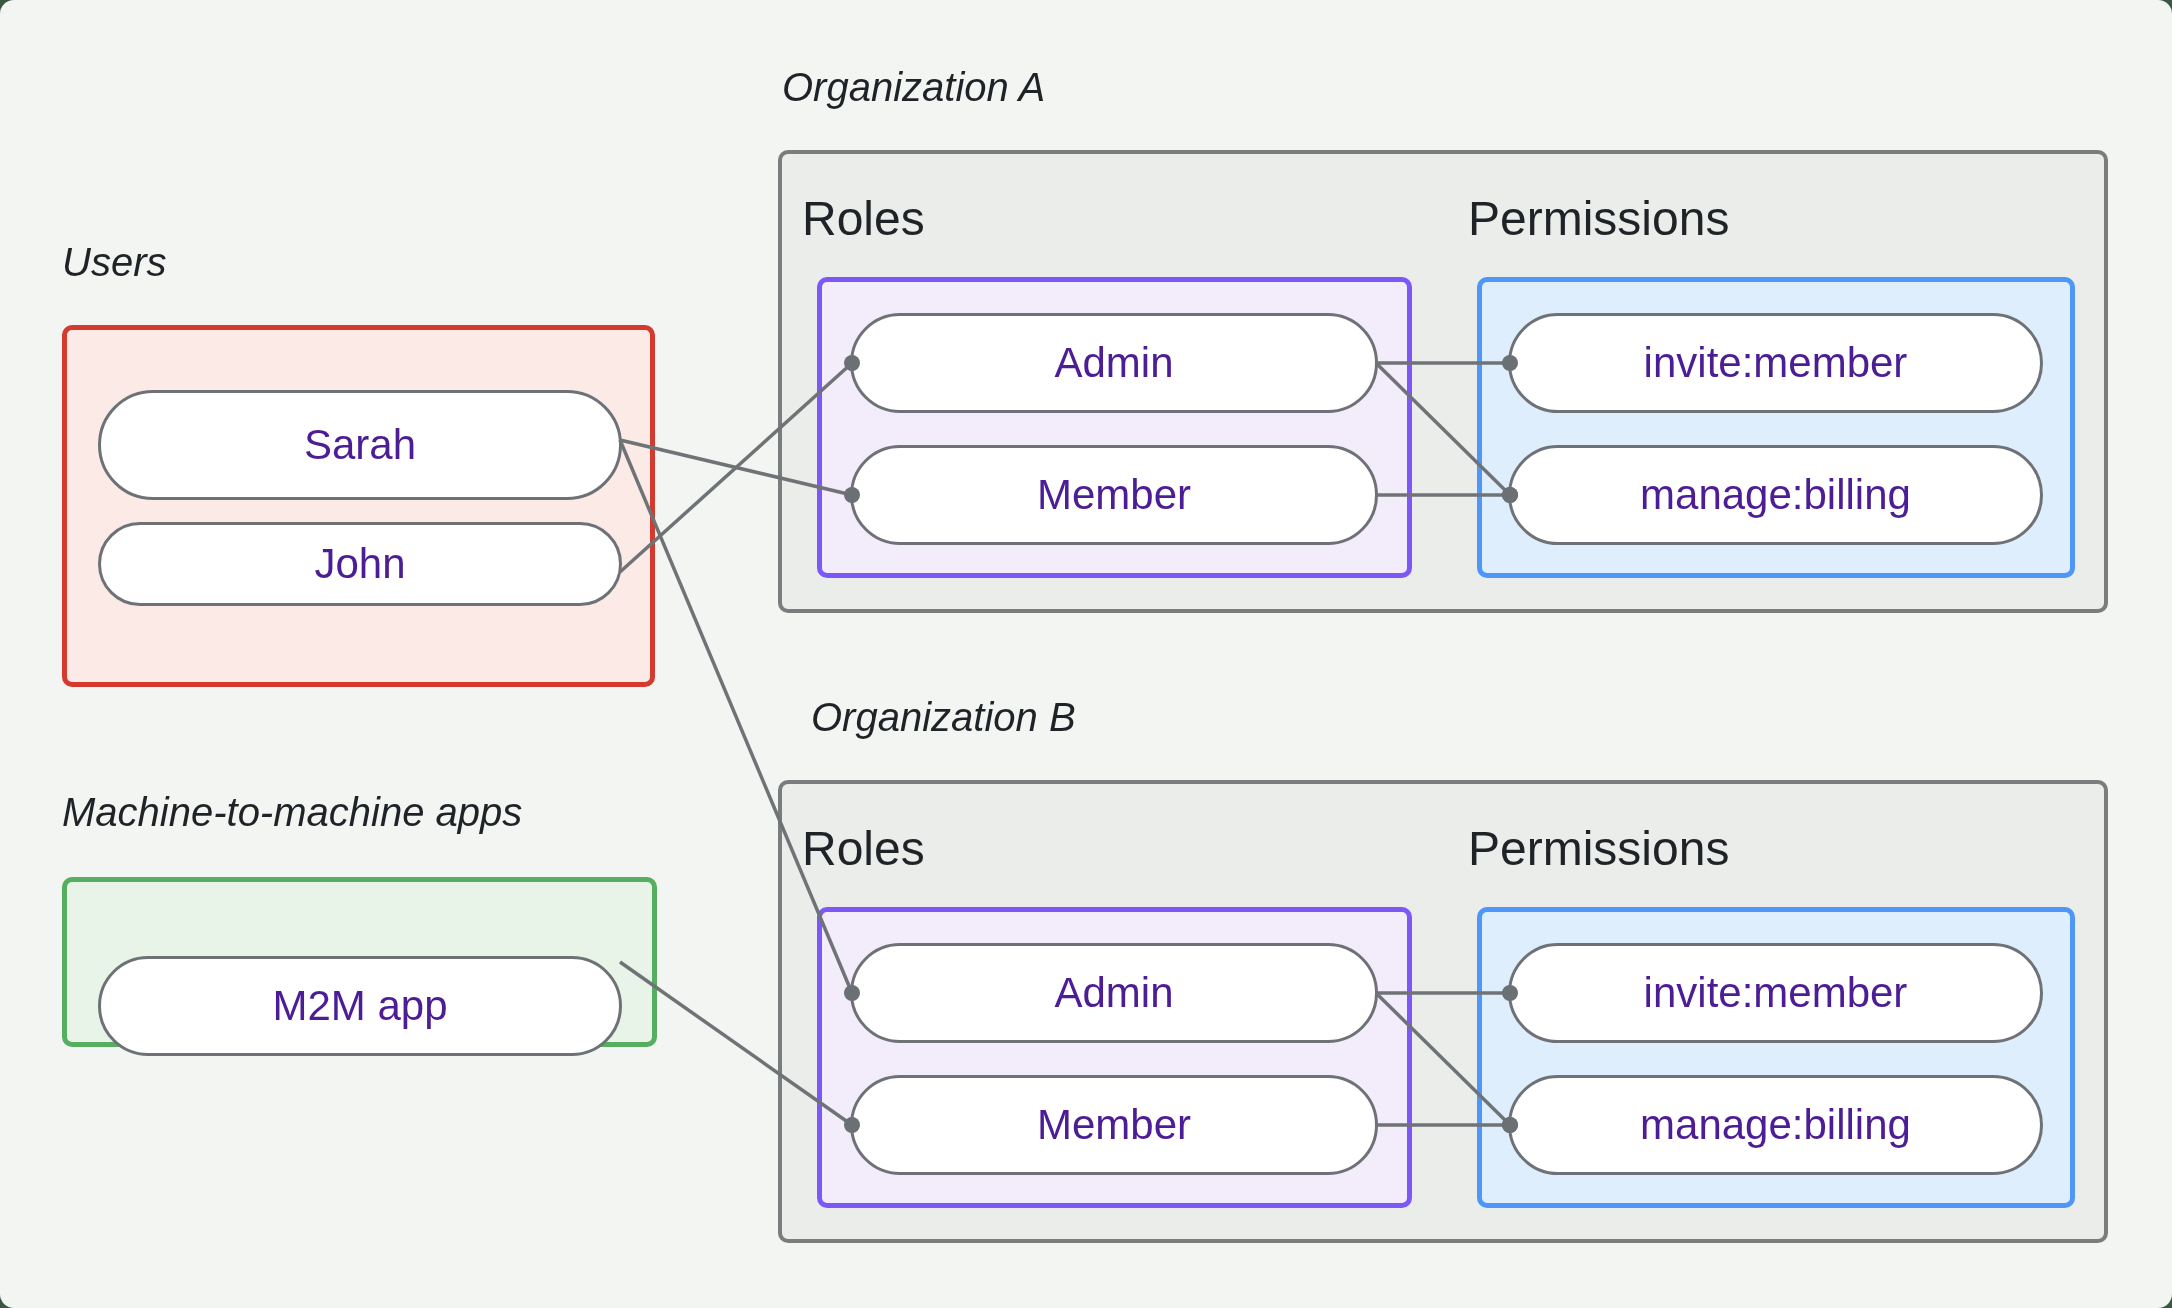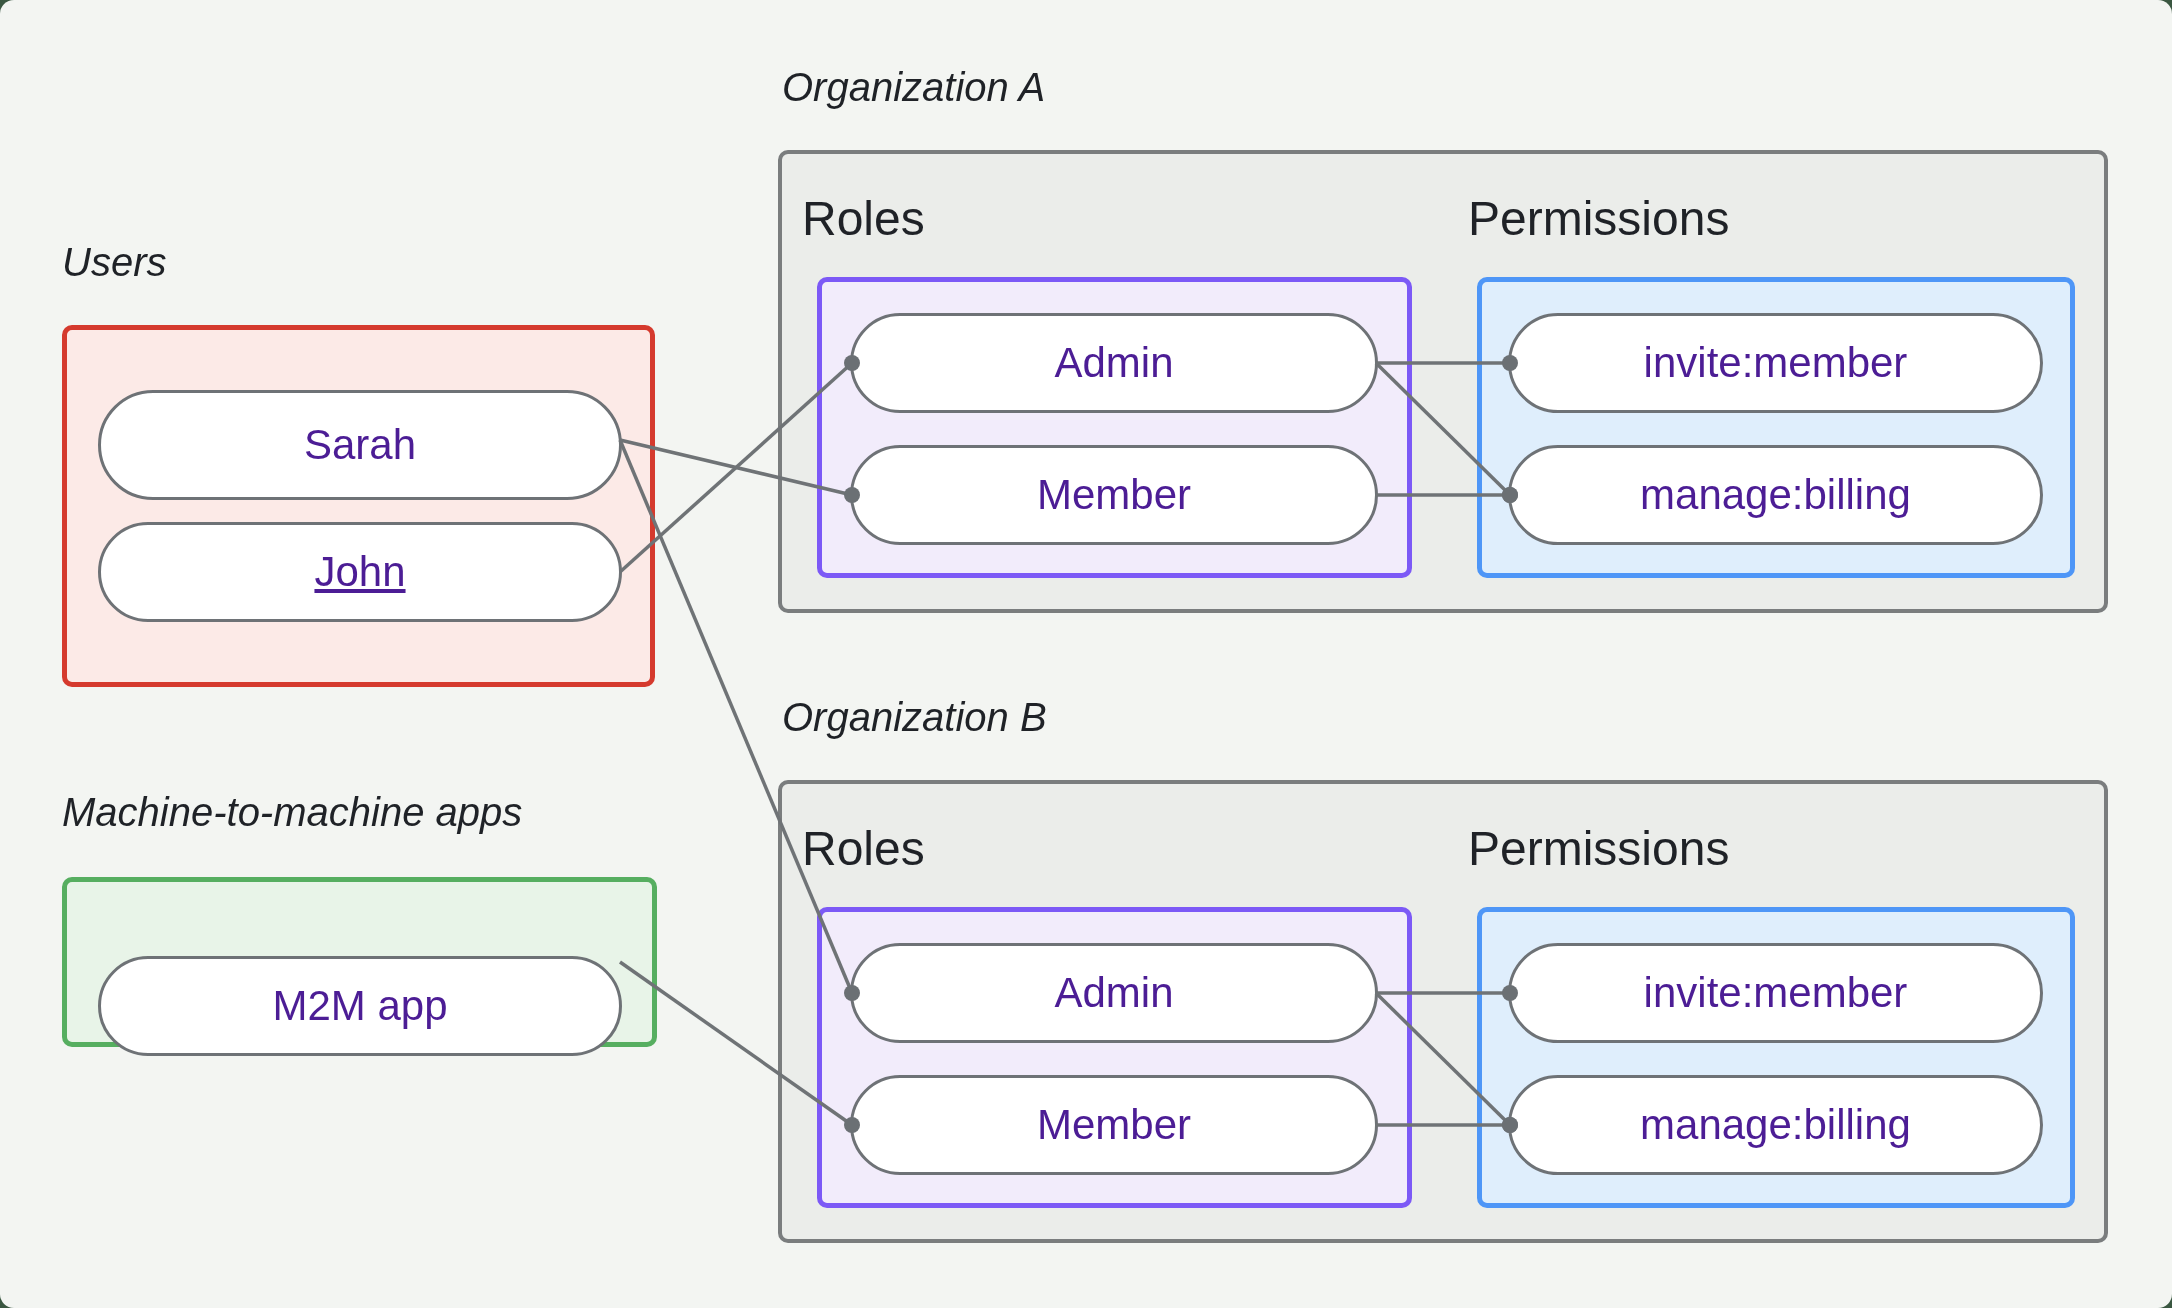--- a/index.html
+++ b/index.html
@@ -67,21 +67,21 @@
 </head>
 <body>
 
 <div class="canvas">
 
   <div class="section-label" style="left:62px;top:242px;">Users</div>
   <div class="abs group-box users-box" style="left:62px;top:325px;width:593px;height:362px;"></div>
   <div class="pill" style="left:98px;top:390px;width:524px;height:110px;">
     <span>Sarah</span>
   </div>
-  <div class="pill" style="left:98px;top:522px;width:524px;height:100px;text-decoration:underline;">
+  <div class="pill" style="left:98px;top:522px;width:524px;height:84px;">
     <span>John</span>
   </div>
 
   <div class="section-label" style="left:62px;top:792px;">Machine-to-machine apps</div>
   <div class="abs group-box m2m-box" style="left:62px;top:877px;width:595px;height:170px;"></div>
   <div class="pill" style="left:98px;top:912px;width:524px;height:100px;margin-top:44px;">
     <span>M2M app</span>
   </div>
 
   <div class="section-label" style="left:782px;top:67px;">Organization A</div>
@@ -96,21 +96,21 @@
     <span>Member</span>
   </div>
   <div class="abs group-box perms-box" style="left:1477px;top:277px;width:598px;height:301px;"></div>
   <div class="pill" style="left:1508px;top:313px;width:535px;height:100px;">
     <span>invite:member</span>
   </div>
   <div class="pill" style="left:1508px;top:445px;width:535px;height:100px;">
     <span>manage:billing</span>
   </div>
 
-  <div class="section-label" style="left:782px;top:697px;text-align:center;">Organization B</div>
+  <div class="section-label" style="left:811px;top:697px;text-align:center;">Organization B</div>
   <div class="abs org-box" style="left:778px;top:780px;width:1330px;height:463px;"></div>
   <div class="sub-label" style="left:802px;top:825px;">Roles</div>
   <div class="sub-label" style="left:1468px;top:825px;">Permissions</div>
   <div class="abs group-box roles-box" style="left:817px;top:907px;width:595px;height:301px;"></div>
   <div class="pill" style="left:850px;top:943px;width:528px;height:100px;">
     <span>Admin</span>
   </div>
   <div class="pill" style="left:850px;top:1075px;width:528px;height:100px;">
     <span>Member</span>
   </div>

